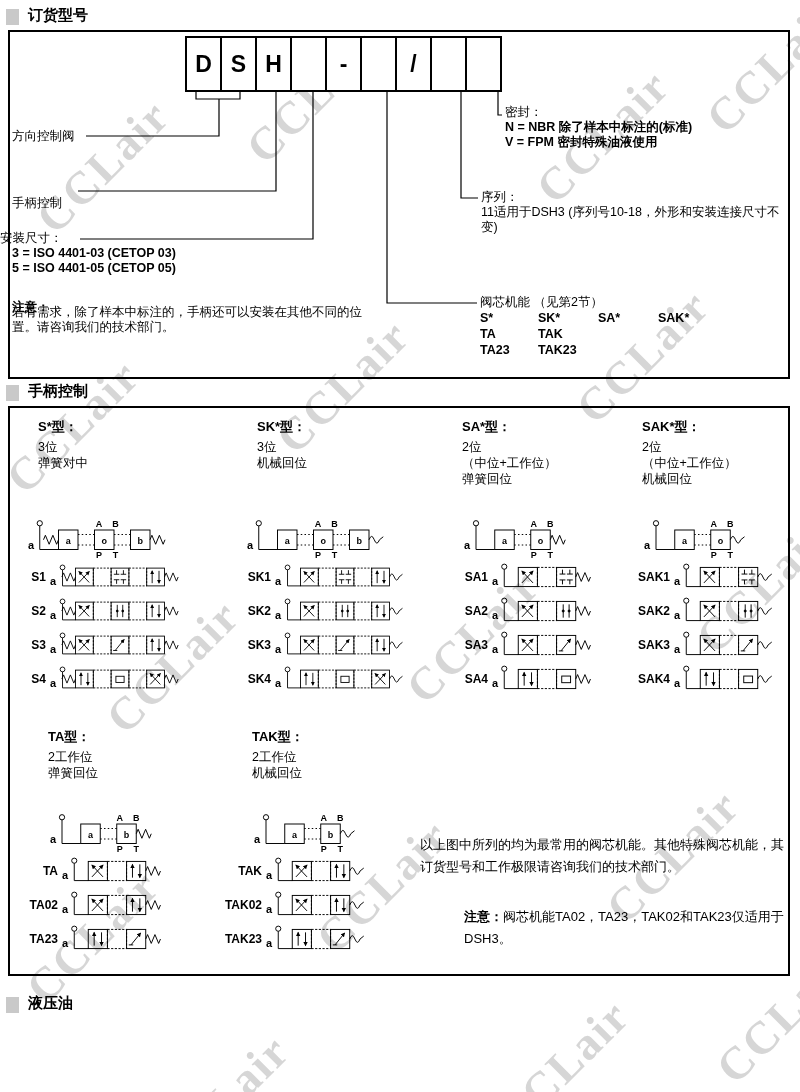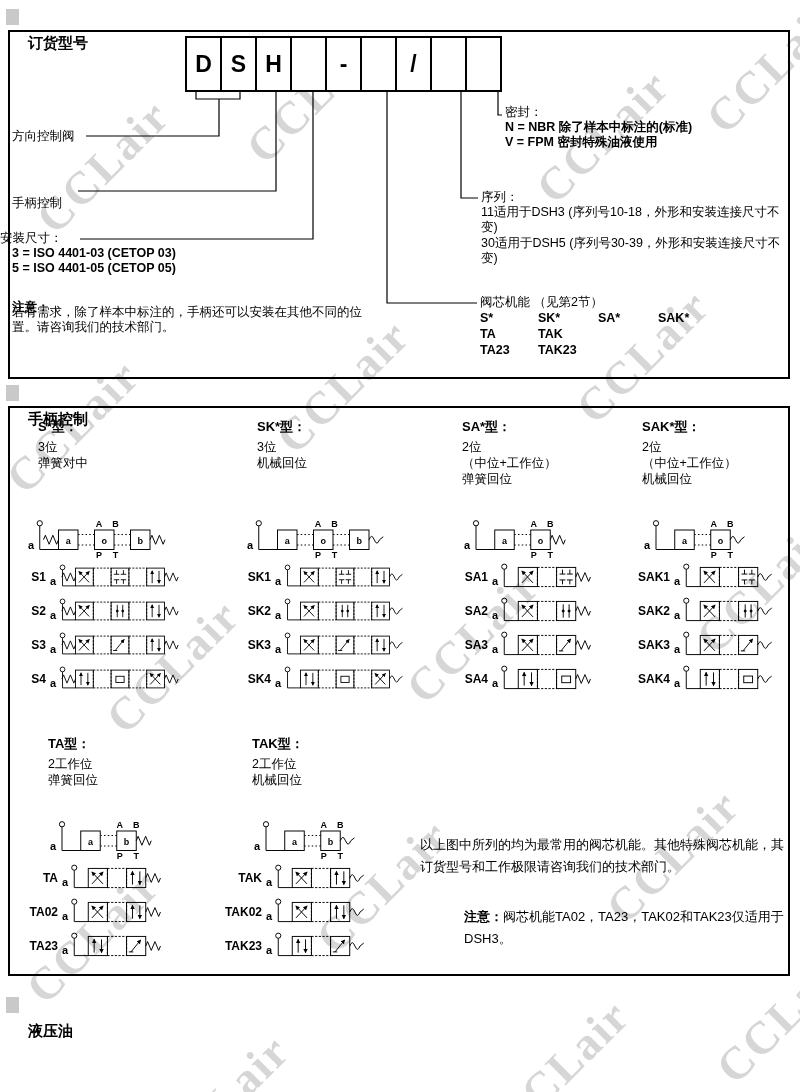--- a/index.html
+++ b/index.html
@@ -2,37 +2,37 @@
 <html><head>
 <meta charset="utf-8">
 <style>
   html,body{margin:0;padding:0;background:#fff;}
   .page{position:relative;width:800px;height:1092px;background:#fff;overflow:hidden;
         font-family:"Liberation Sans",sans-serif;color:#000;}
   .wm{position:absolute;font-family:"Liberation Serif",serif;font-weight:bold;font-size:46px;
       color:rgba(130,130,130,0.33);transform:rotate(-45deg);letter-spacing:2px;z-index:0;
       pointer-events:none;white-space:nowrap;}
   .marker{position:absolute;width:13px;height:16px;background:#c9c9c9;z-index:1;}
-  .sec-title{position:absolute;font-weight:bold;font-size:15px;z-index:2;margin-top:28px;}
+  .sec-title{position:absolute;font-weight:bold;font-size:15px;z-index:2;}
   .box{position:absolute;border:2px solid #000;z-index:1;}
   .code-row{position:absolute;left:185px;top:36px;display:flex;z-index:2;}
   .cell{box-sizing:border-box;width:37px;height:56px;border:2px solid #000;margin-left:-2px;
         display:flex;align-items:center;justify-content:center;font-size:23px;font-weight:bold;background:#fff;}
   .cell:first-child{margin-left:0;}
   .connectors{position:absolute;left:0;top:0;z-index:1;pointer-events:none;}
   .lbl{position:absolute;font-size:12.5px;line-height:15px;z-index:2;}
   .bold{font-weight:bold;}
   .spool-grid{position:absolute;left:480px;top:311px;display:grid;grid-template-columns:58px 60px 60px 60px;
               row-gap:2px;font-size:12.5px;font-weight:bold;z-index:2;}
   .spool-col{position:absolute;top:418px;z-index:2;}
   .spool-col[data-col="0"]{left:14px;}
   .spool-col[data-col="1"]{left:233px;}
   .spool-col[data-col="2"]{left:446px;}
   .spool-col[data-col="3"]{left:626px;}
-  .t-col{position:absolute;top:728px;z-index:2;margin-top:7px;}
+  .t-col{position:absolute;top:728px;z-index:2;}
   .t-col[data-col="0"]{left:14px;}
   .t-col[data-col="1"]{left:218px;}
   .col-hdr{margin-left:24px;height:78px;}
   .spool-col[data-col="2"] .col-hdr,.spool-col[data-col="3"] .col-hdr{margin-left:16px;}
   .t-col .col-hdr{margin-left:34px;height:60px;}
   .col-name{font-size:13px;font-weight:bold;margin-bottom:3px;}
   .col-desc{font-size:12.5px;line-height:16px;}
   .hdr-sym{height:64px;display:flex;align-items:flex-end;margin-left:14px;}
   .spool-col[data-col="2"] .hdr-sym,.spool-col[data-col="3"] .hdr-sym{margin-left:18px;}
   .t-col .hdr-sym{margin-left:36px;height:66px;}
@@ -111,21 +111,20 @@
   <div class="lbl" style="left:0;top:231px">安装尺寸：</div>
   <div class="lbl bold" style="left:12px;top:246px">3 = ISO 4401-03 (CETOP 03)</div>
   <div class="lbl bold" style="left:12px;top:261px">5 = ISO 4401-05 (CETOP 05)</div>
   <div class="lbl bold" style="left:12px;top:300px">注意：</div>
   <div class="lbl" style="left:12px;top:305px;width:368px">若有需求，除了样本中标注的，手柄还可以安装在其他不同的位置。请咨询我们的技术部门。</div>
   <div class="lbl" style="left:505px;top:105px">密封：</div>
   <div class="lbl bold" style="left:505px;top:120px">N = NBR 除了样本中标注的(标准)</div>
   <div class="lbl bold" style="left:505px;top:135px">V = FPM 密封特殊油液使用</div>
   <div class="lbl" style="left:481px;top:190px">序列：</div>
   <div class="lbl" style="left:481px;top:205px;width:302px">11适用于DSH3 (序列号10-18，外形和安装连接尺寸不变)</div>
-  <div class="lbl" style="left:481px;top:236px;width:302px">30适用于DSH5 (序列号30-39，外形和安装连接尺寸不变)</div>
   <div class="lbl" style="left:480px;top:295px">阀芯机能 （见第2节）</div>
   <div class="spool-grid">
       <div>S*</div>
       <div>SK*</div>
       <div>SA*</div>
       <div>SAK*</div>
       <div>TA</div>
       <div>TAK</div>
       <div></div>
       <div></div>

